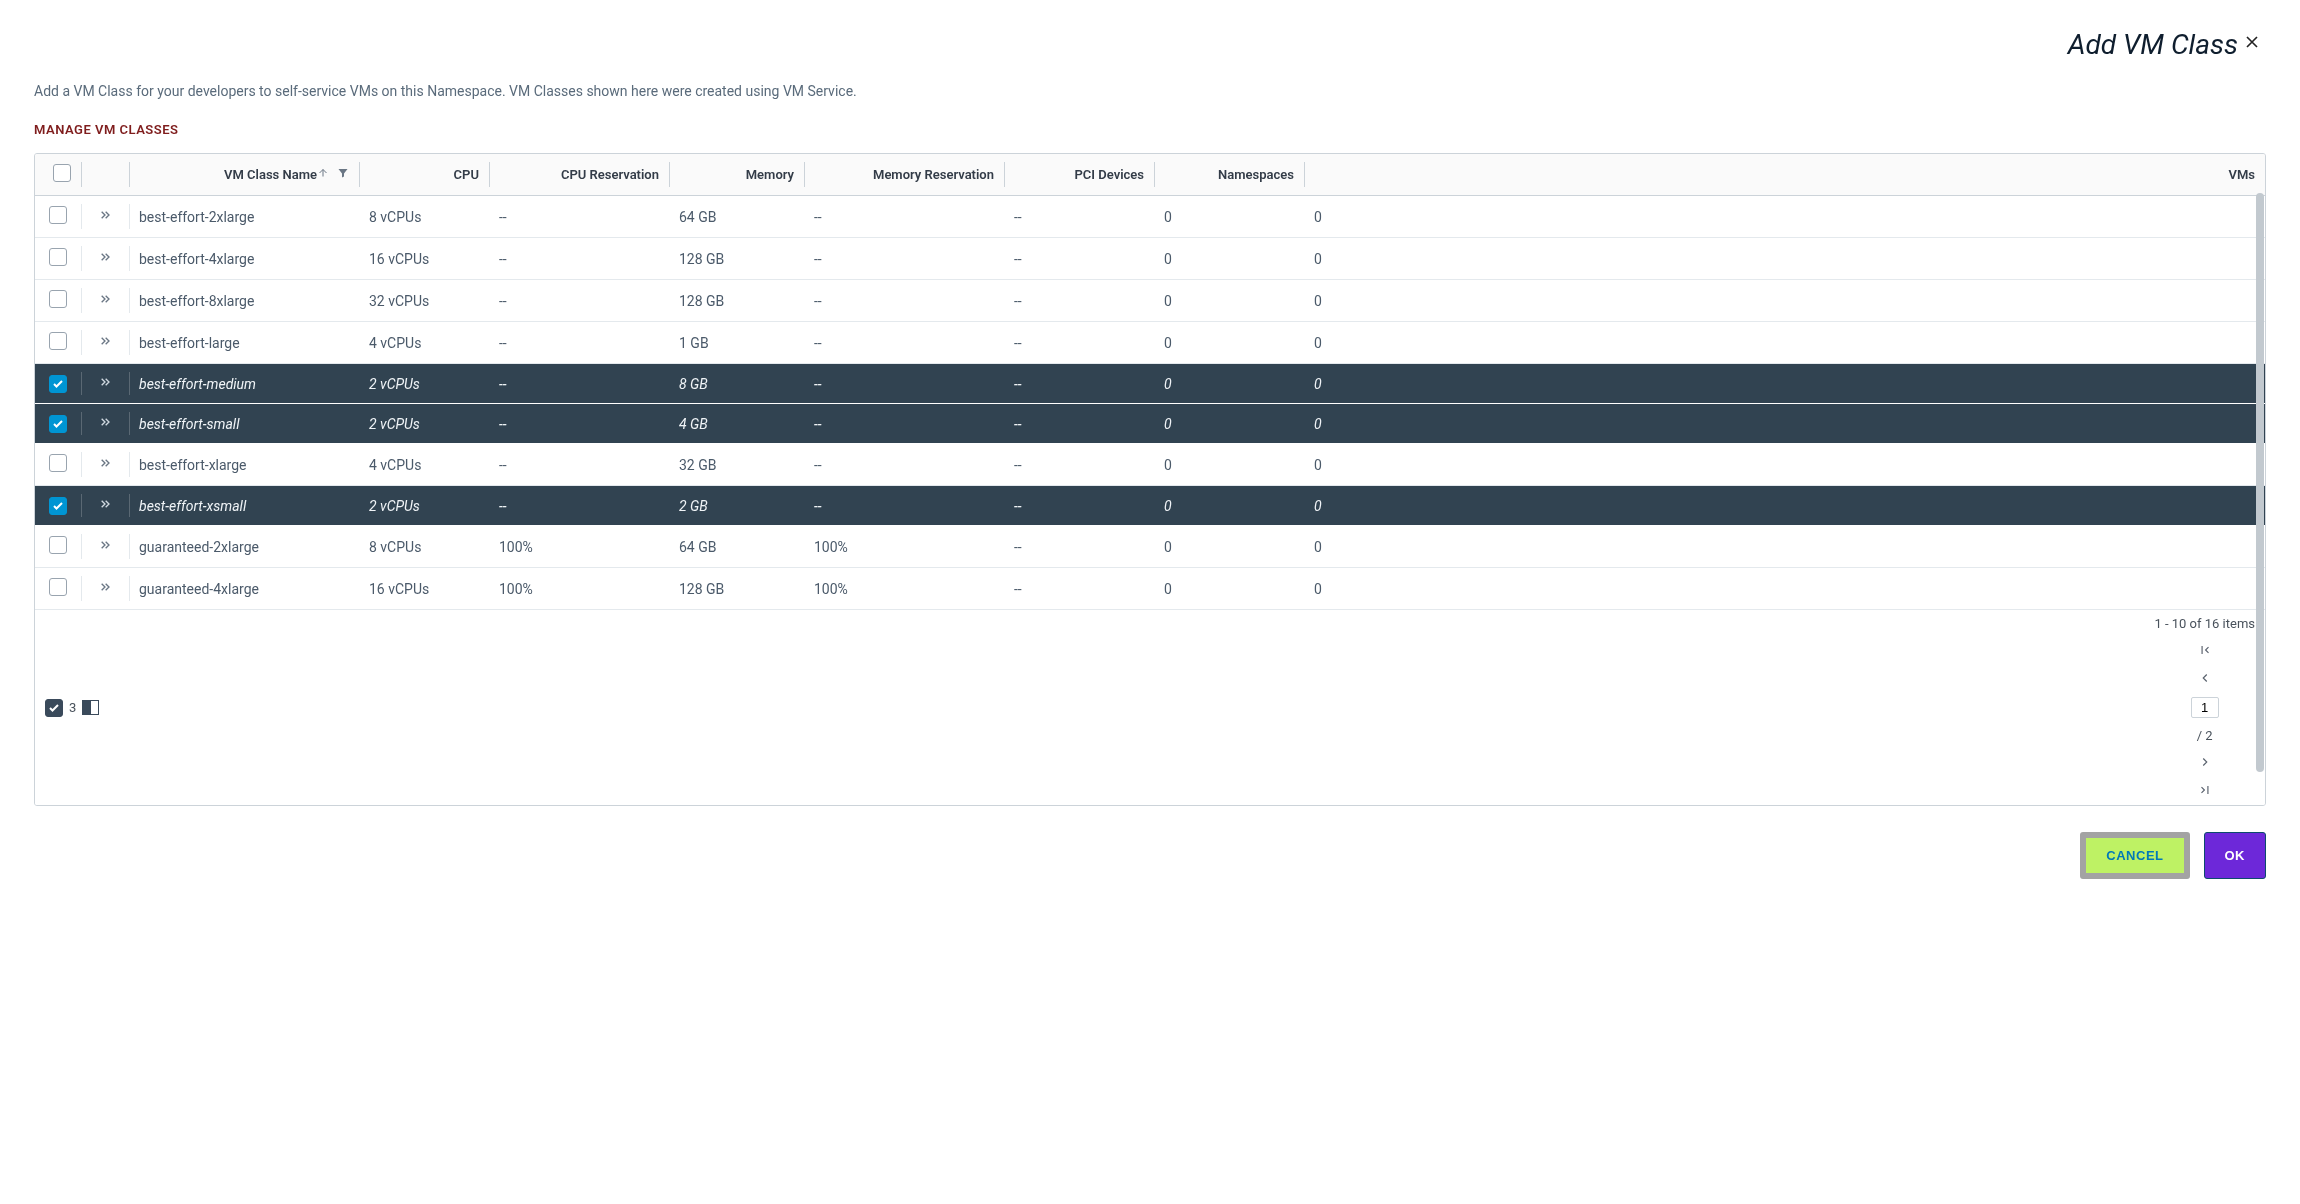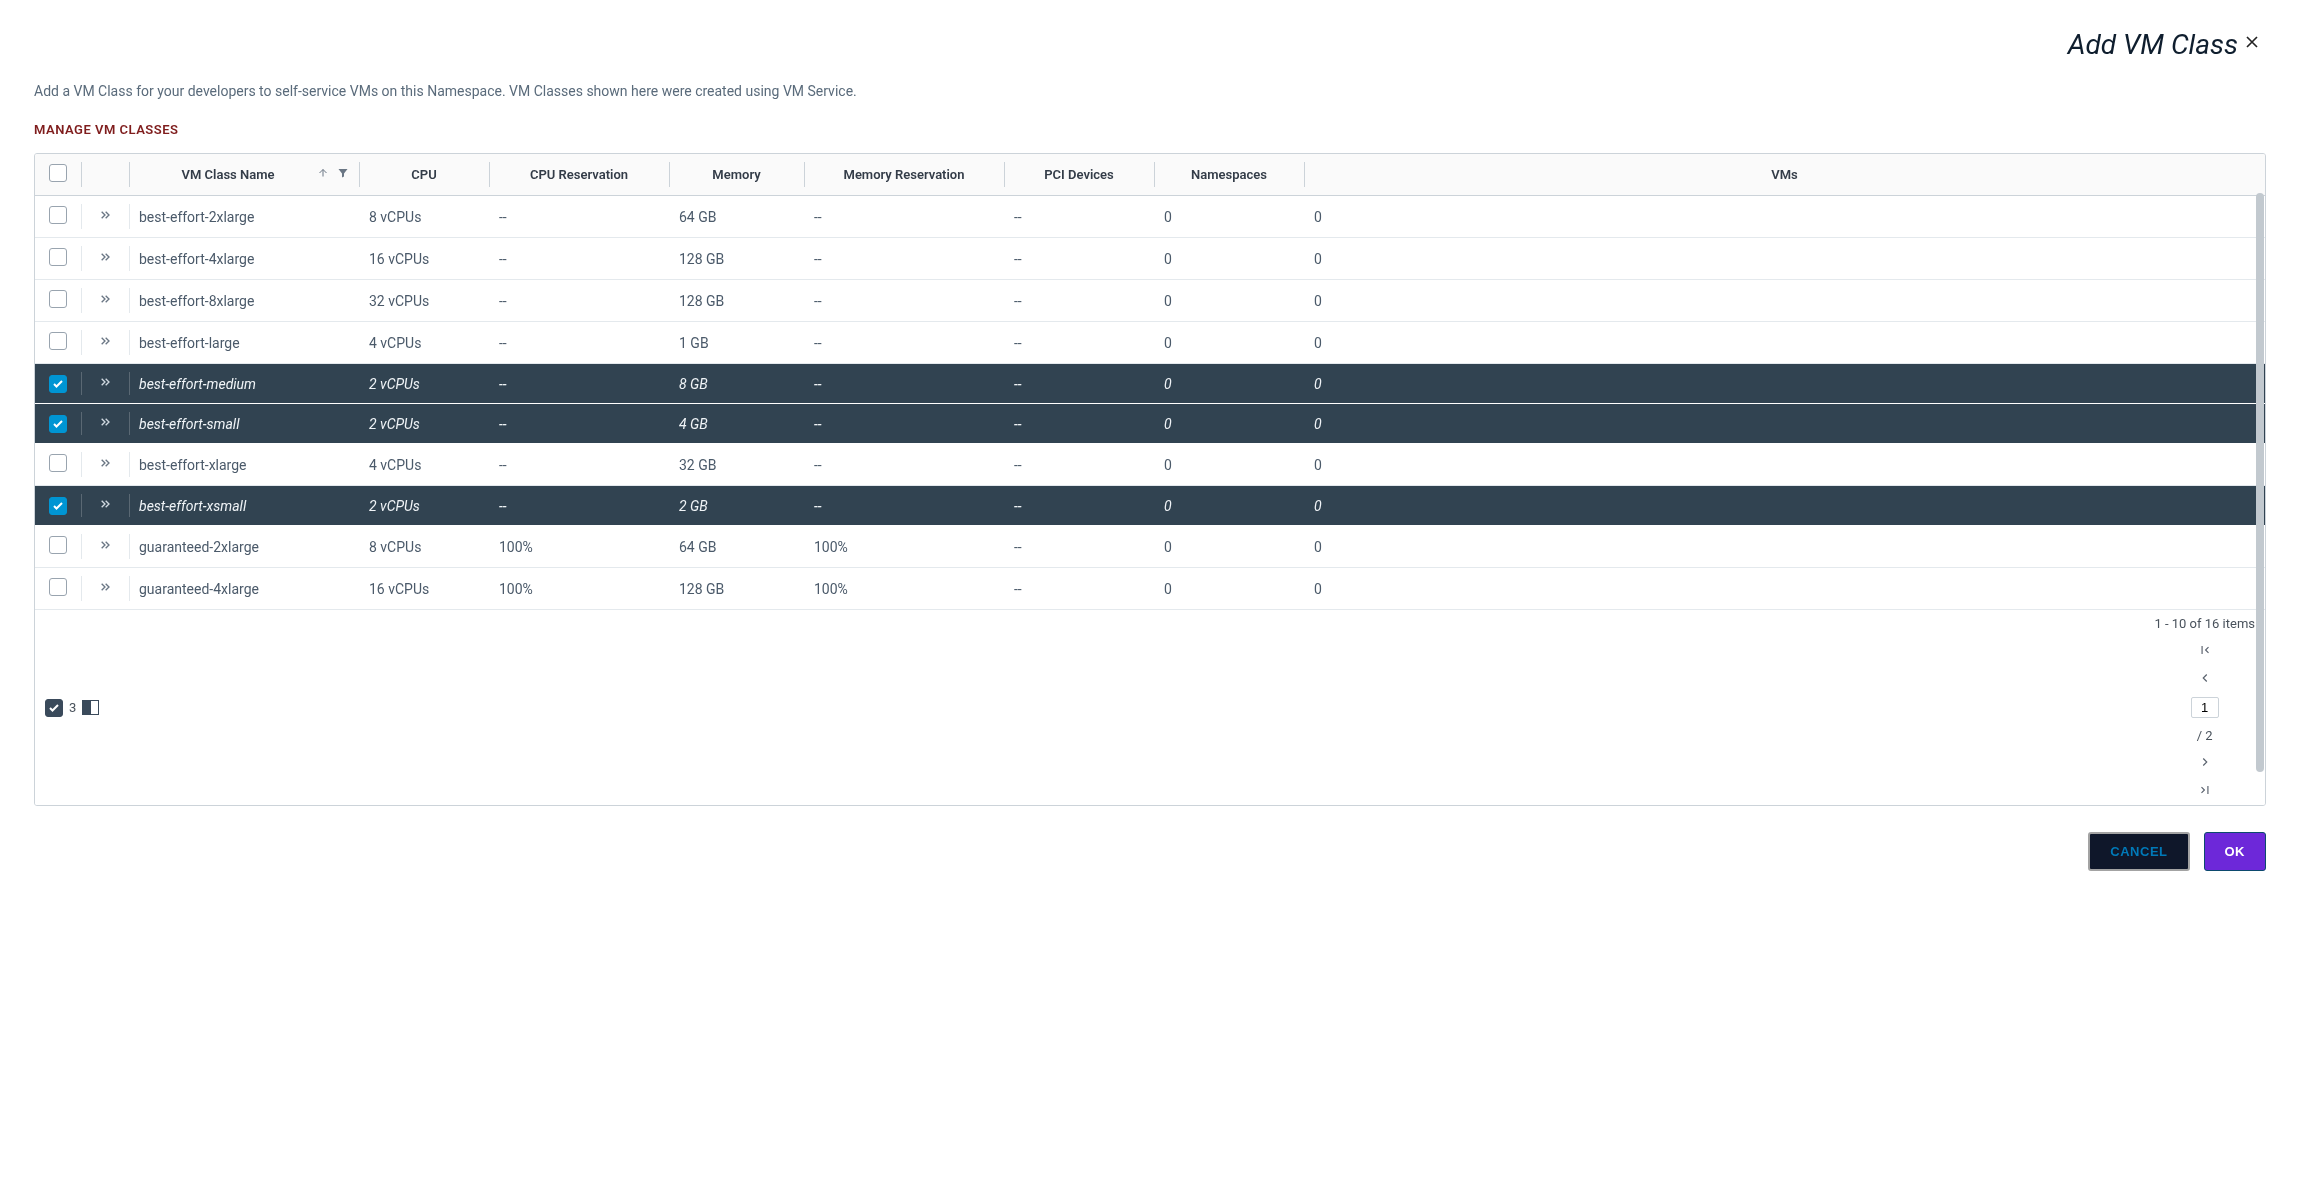--- a/index.html
+++ b/index.html
@@ -49,21 +49,21 @@
     border-radius: 3px;
     overflow: hidden;
   }
   table {
     width: 100%;
     border-collapse: collapse;
     table-layout: fixed;
   }
   thead th {
     background: #fafafa;
-    text-align: center;
+    text-align: right;
     font-weight: 600;
     font-size: 13px;
     color: #333c48;
     padding: 10px 10px;
     border-bottom: 1px solid #ccd3d9;
     position: relative;
     white-space: nowrap;
   }
   thead th + th::before {
     content: "";
@@ -161,22 +161,22 @@
   }
   .btn {
     border-radius: 3px;
     padding: 10px 20px;
     font-size: 13px;
     font-weight: 600;
     letter-spacing: 0.5px;
     cursor: pointer;
   }
   .btn-secondary {
-    background: #0f172a;
-    border: 2px solid #a3a3a3;
+    background: #bef264;
+    border: 6px solid #a3a3a3;
     color: #0079b8;
   }
   .btn-primary {
     background: #6d28d9;
     border: 1px solid #0c4a6e;
     color: #fff;
   }
   .chkbox {
     width: 18px;
     height: 18px;

